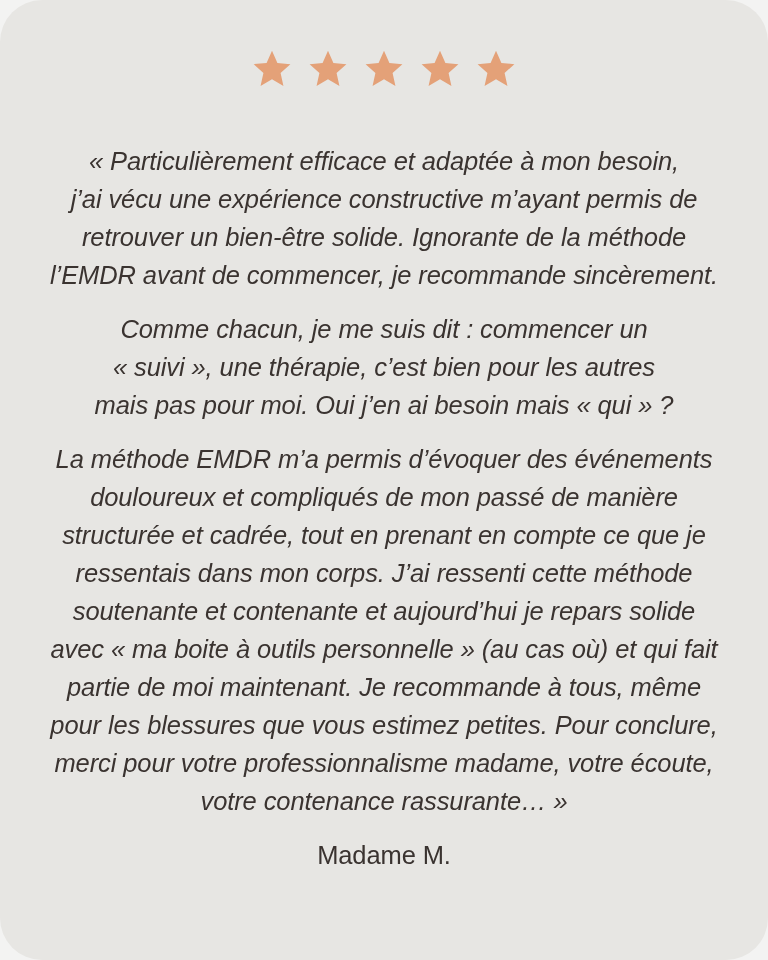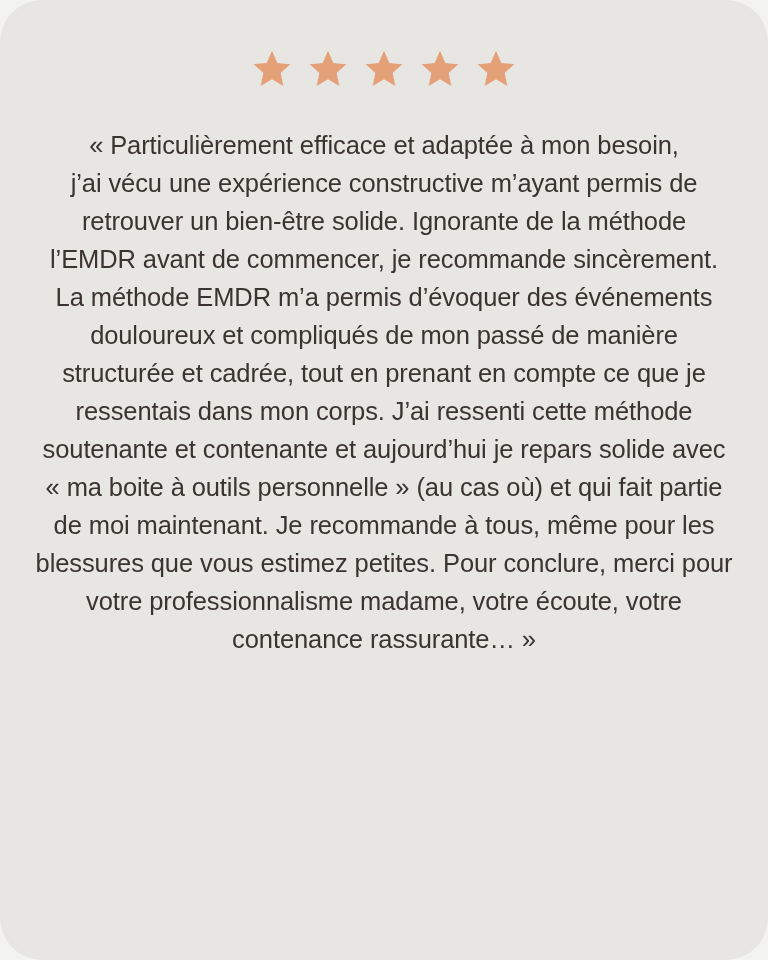--- a/index.html
+++ b/index.html
@@ -49,24 +49,25 @@
     width: 100%;
     text-align: center;
     color: #3a3330;
     font-size: 25.5px;
     line-height: 38px;
     letter-spacing: -0.1px;
     font-weight: 400;
   }
 
   .para {
-    margin: 0;
+    margin: 16px;
     padding: 0;
     text-align: center;
     text-wrap: balance;
+    font-style: italic;
   }
 
   .signature {
     margin: 0;
     padding: 0;
     text-align: center;
   }
 </style>
 </head>
 <body>
@@ -96,16 +97,18 @@
     </span>
     <span class="star">
       <svg viewBox="0 0 24 24" width="42" height="42" aria-hidden="true">
         <path d="M12 1.6l3.09 6.9 7.41.72-5.6 5.06 1.64 7.4L12 17.9l-6.54 3.78 1.64-7.4-5.6-5.06 7.41-.72z" fill="#e4a178"></path>
       </svg>
     </span>
   </div>
 
   <div class="quote-body">
     <p class="para">« Particulièrement efficace et adaptée à mon besoin, j’ai vécu une expérience constructive m’ayant permis de retrouver un bien-être solide. Ignorante de la méthode l’EMDR avant de commencer, je recommande sincèrement.</p>
+    <p class="para">Comme chacun, je me suis dit : commencer un « suivi », une thérapie, c’est bien pour les autres mais pas pour moi. Oui j’en ai besoin mais « qui » ?</p>
     <p class="para">La méthode EMDR m’a permis d’évoquer des événements douloureux et compliqués de mon passé de manière structurée et cadrée, tout en prenant en compte ce que je ressentais dans mon corps. J’ai ressenti cette méthode soutenante et contenante et aujourd’hui je repars solide avec « ma boite à outils personnelle » (au cas où) et qui fait partie de moi maintenant. Je recommande à tous, même pour les blessures que vous estimez petites. Pour conclure, merci pour votre professionnalisme madame, votre écoute, votre contenance rassurante… »</p>
+    <p class="signature">Madame M.</p>
   </div>
 
 </div>
 
 </body></html>

